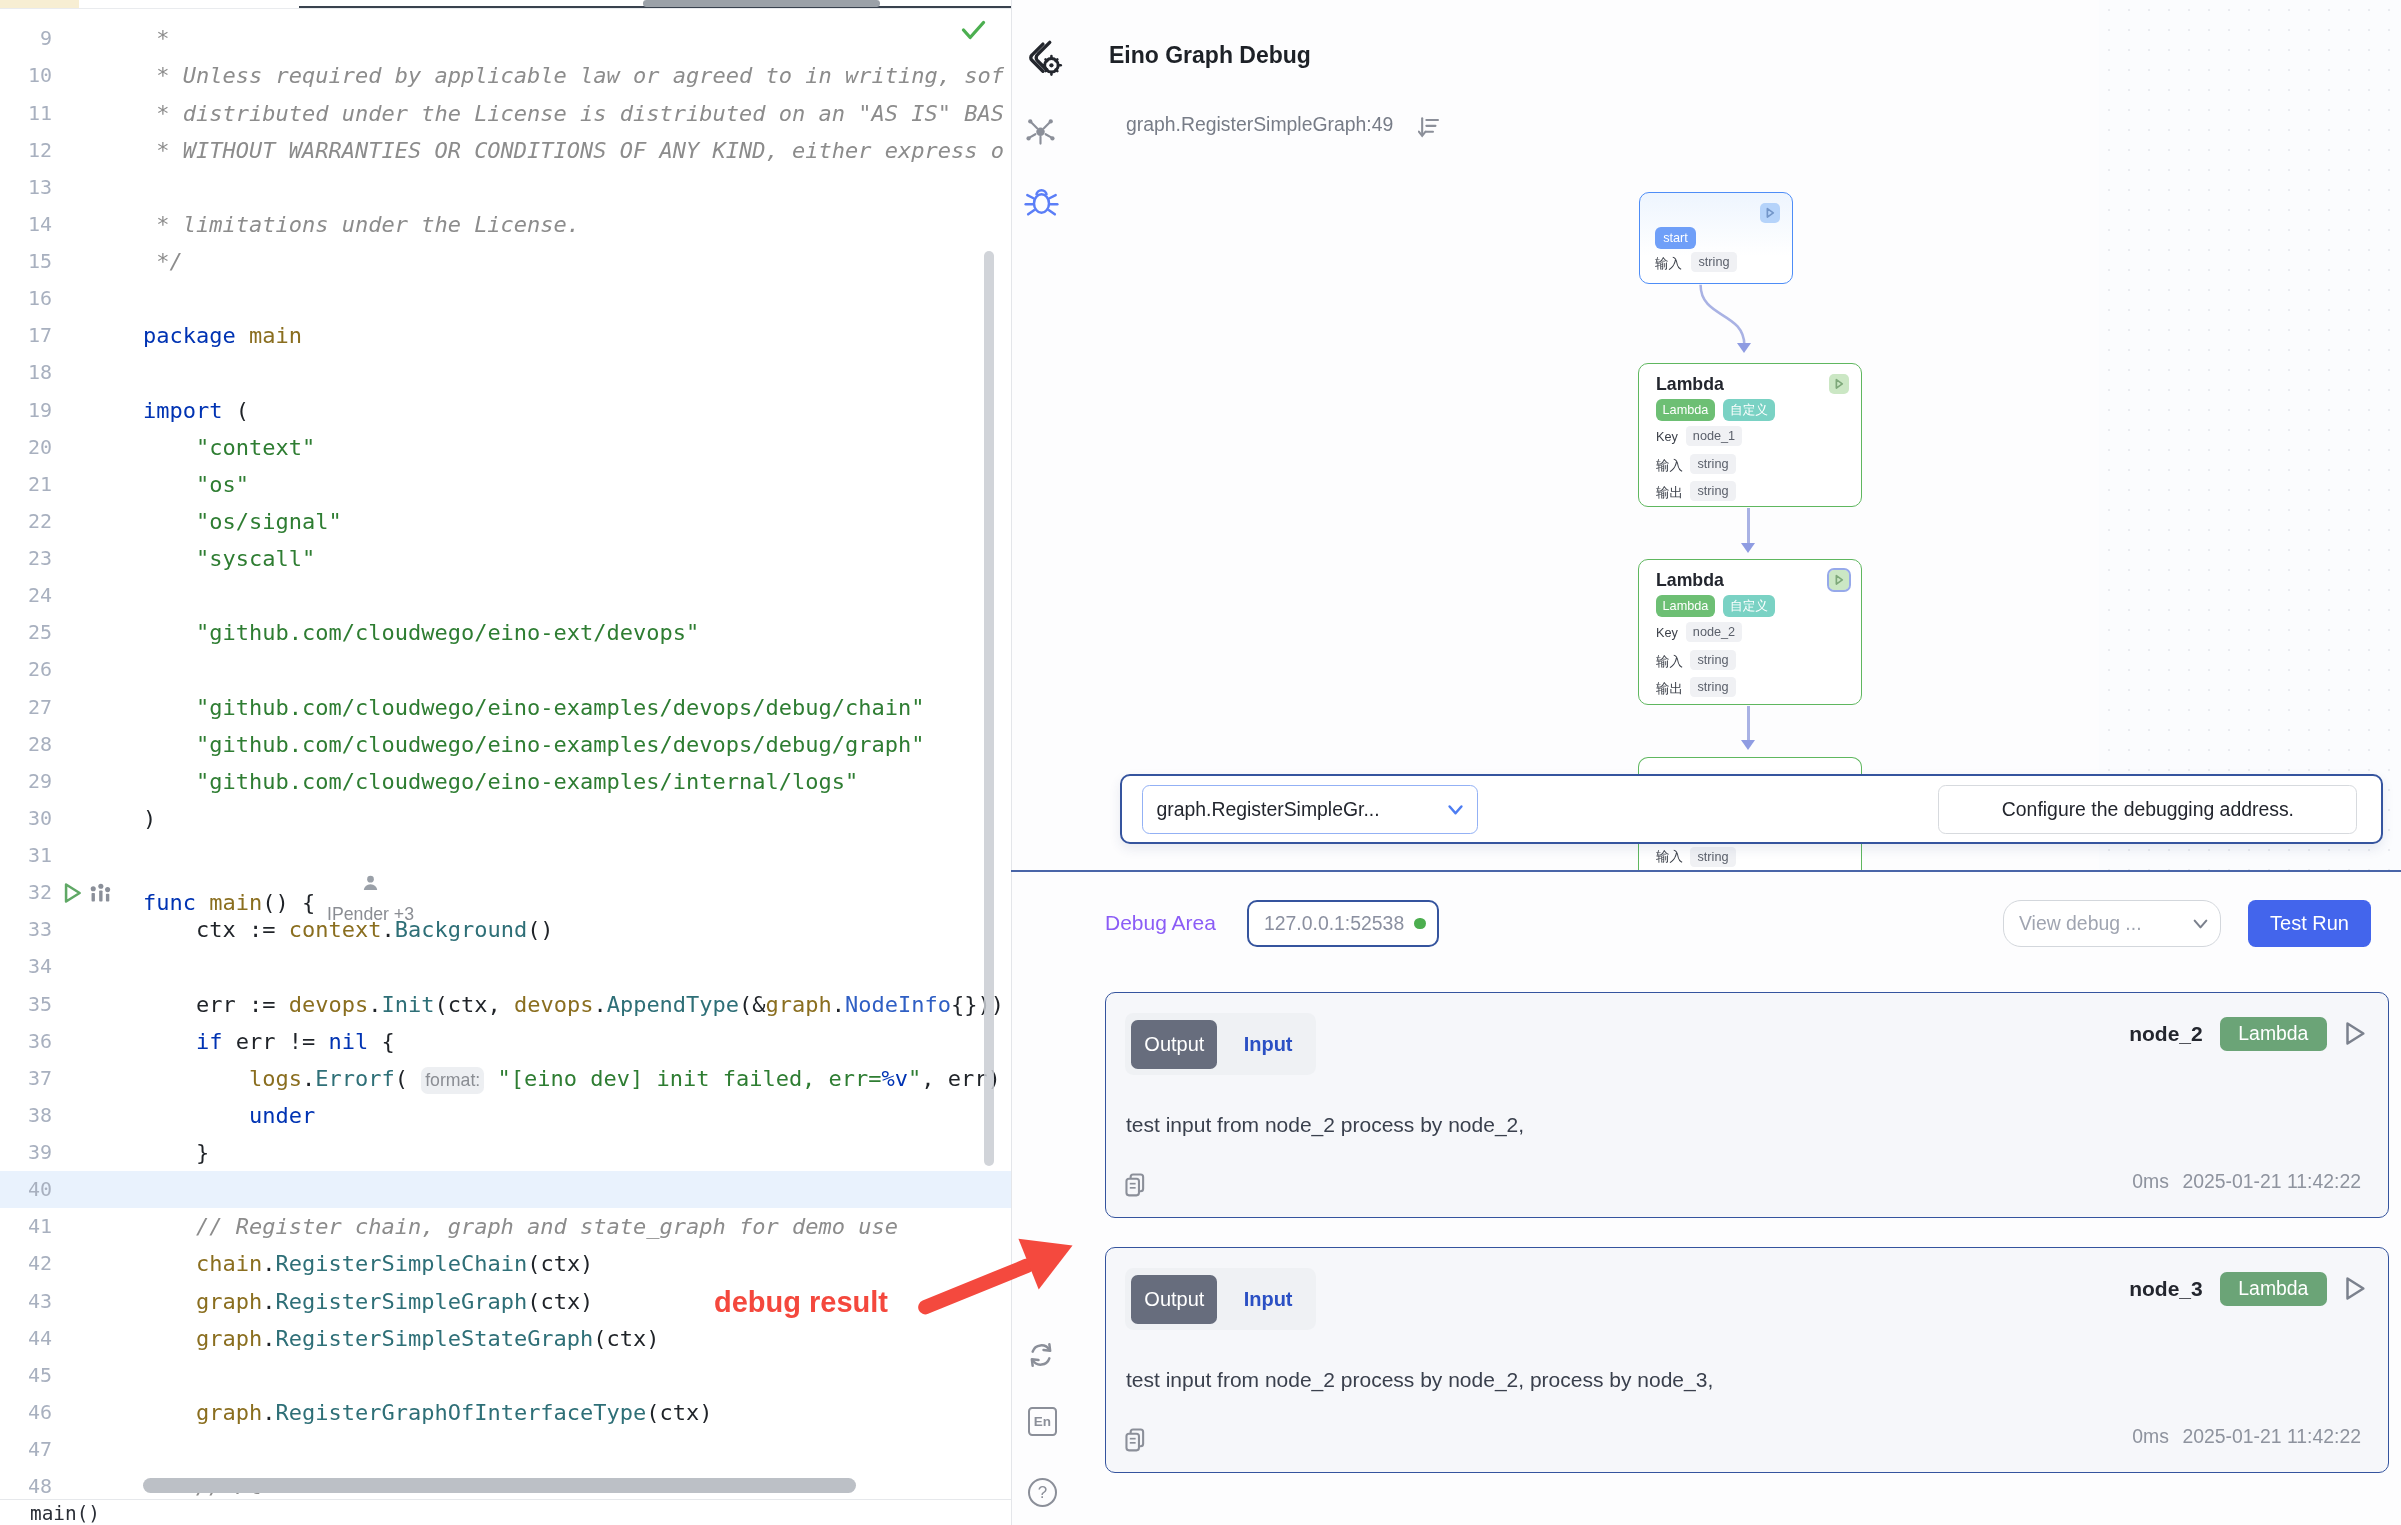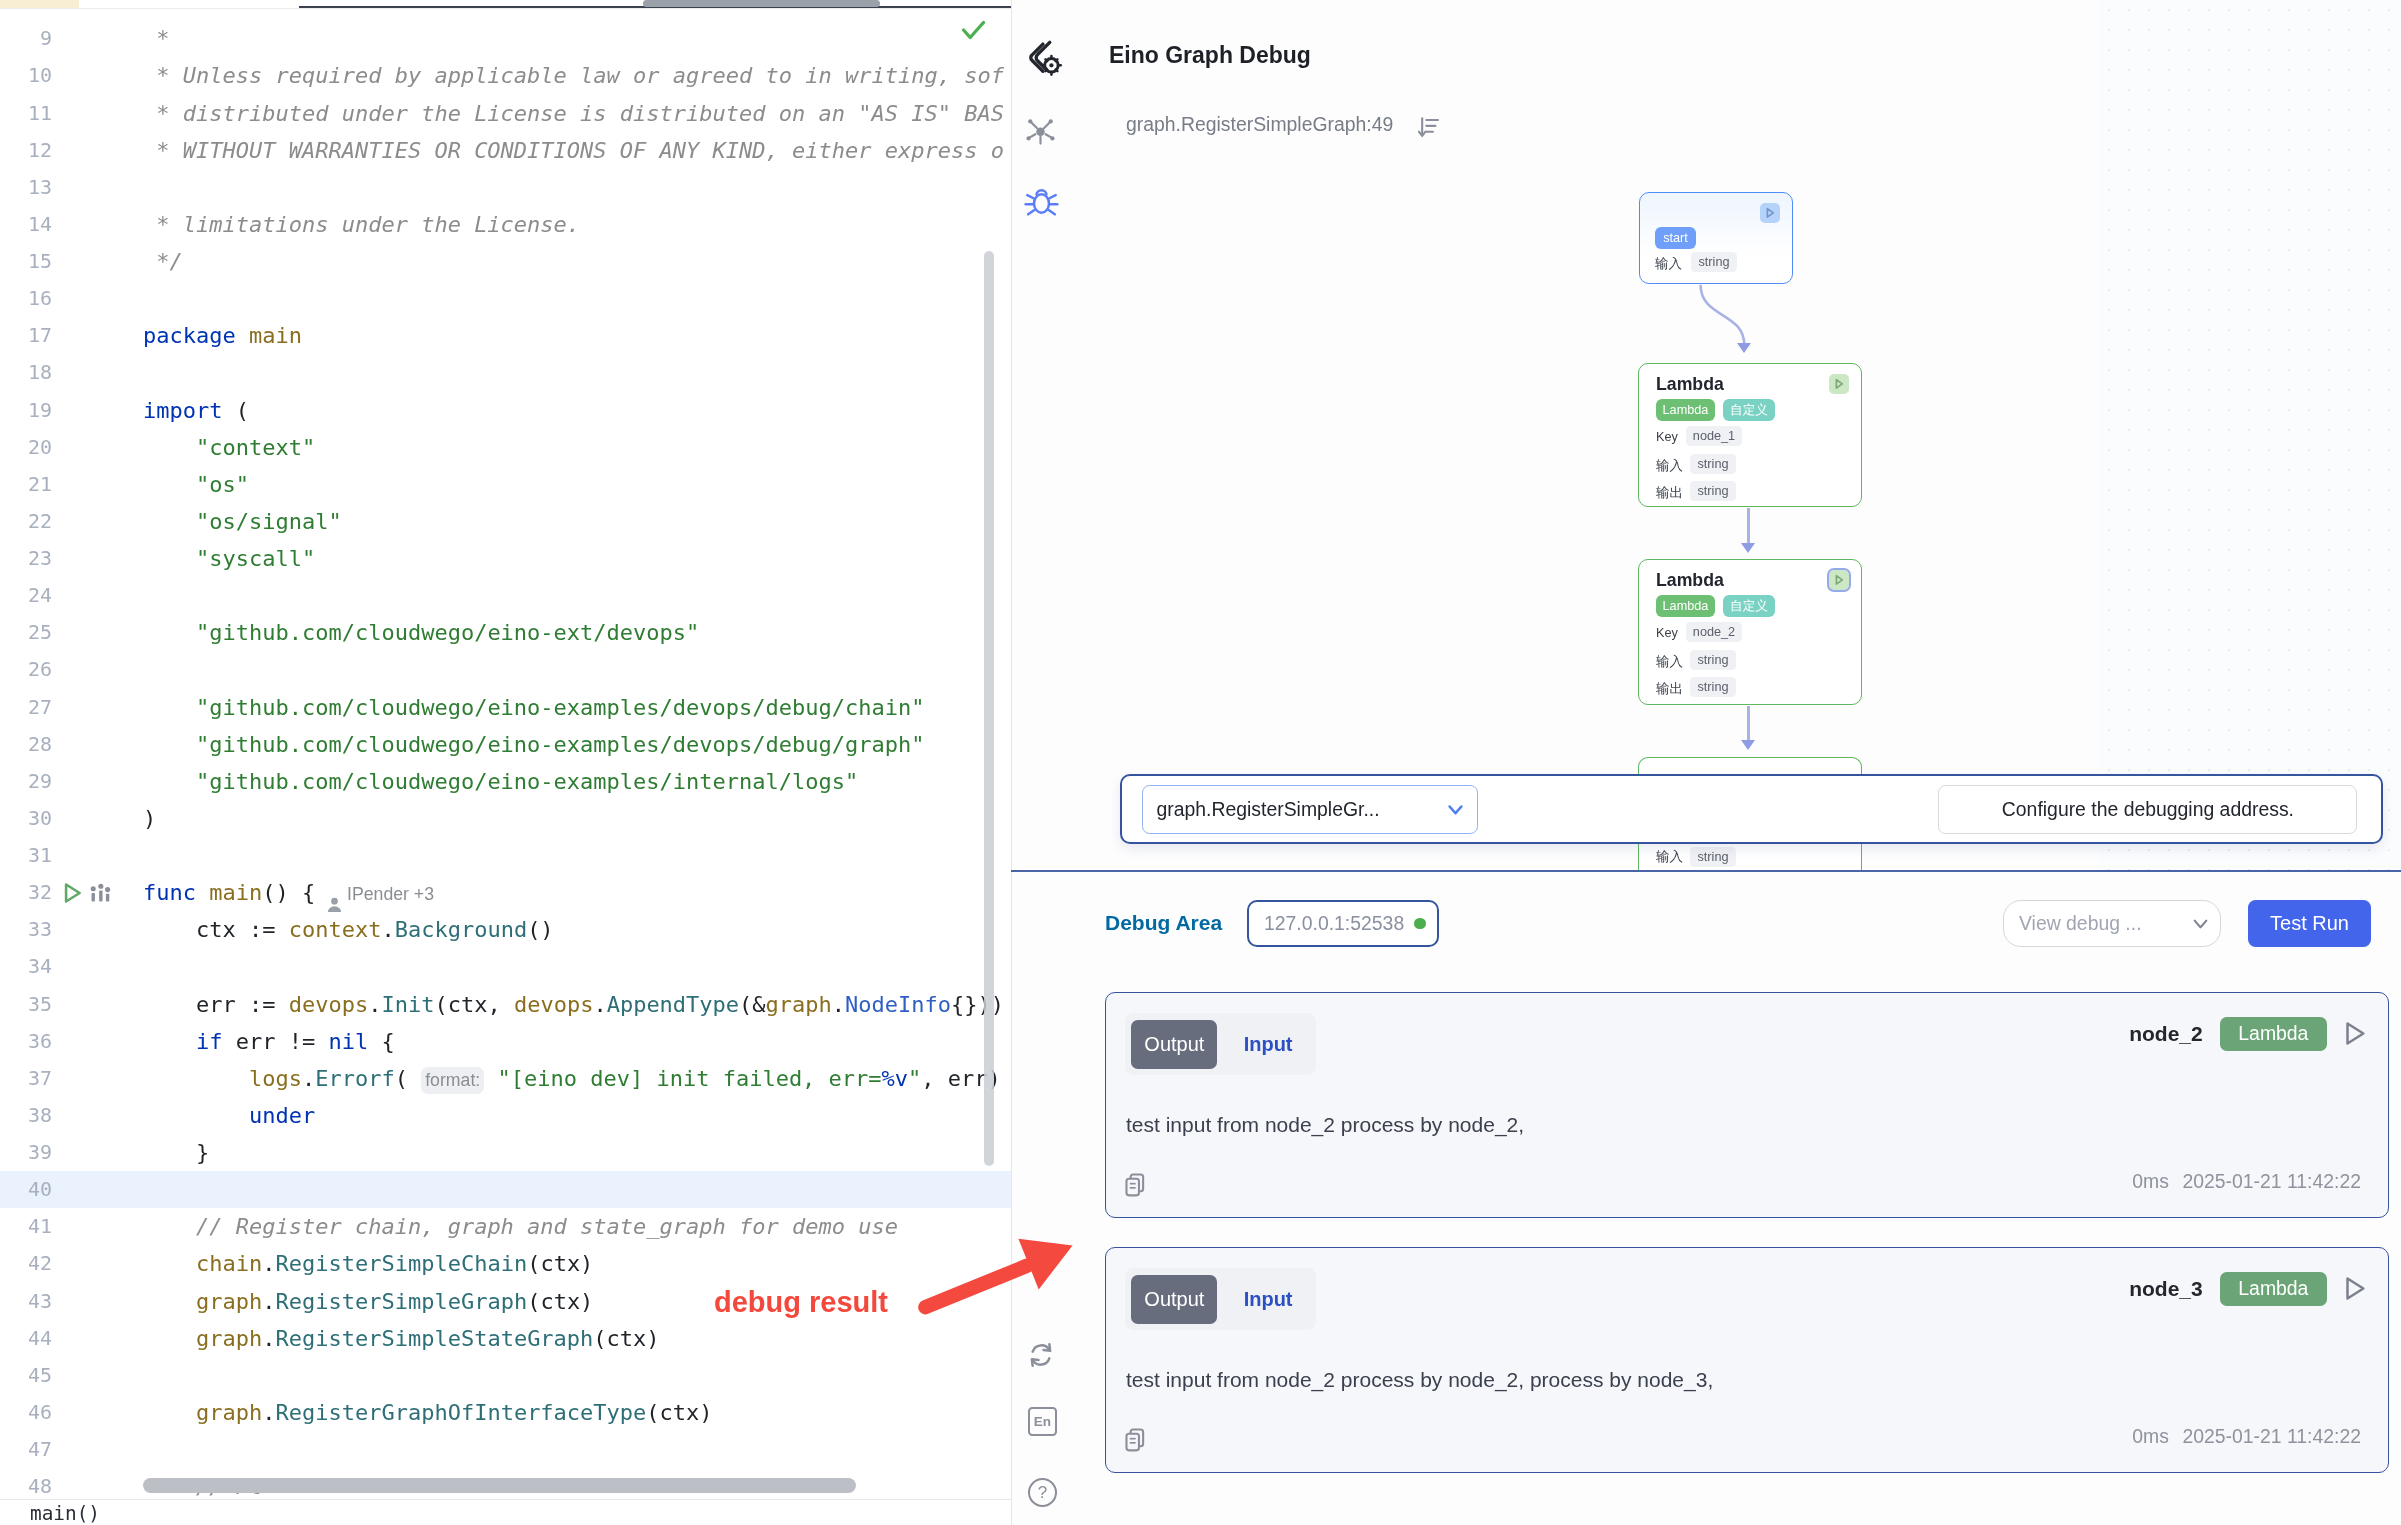--- a/index.html
+++ b/index.html
@@ -16,22 +16,22 @@
   .cm{color:#8c8c8c;font-style:italic}
   .kw{color:#0033b3}
   .pkg{color:#8a6e1f}
   .fn{color:#2e6f77}
   .cls{color:#2f5fc4}
   .str{color:#2e7d32}
   .fmt{color:#0033b3}
   .def{color:#1f2328}
   .chip{display:inline-block;background:#edeff2;border-radius:6.8px;color:#8a8d93;
         font-family:"Liberation Sans",sans-serif;font-size:17.7px;line-height:27px;padding:0 4px;vertical-align:middle;}
-  .inlay{display:inline-flex;align-items:flex-end;gap:5px;color:#8a8d93;
-         font-family:"Liberation Sans",sans-serif;font-size:17.7px;margin-left:11.8px;vertical-align:middle;}
+  .inlay{display:inline-flex;align-items:center;gap:5px;color:#8a8d93;
+         font-family:"Liberation Sans",sans-serif;font-size:17.7px;margin-left:11.8px;vertical-align:middle;flex-direction:column;}
   .gicon{position:absolute;top:7.6px;}
   #vscroll{position:absolute;left:984px;top:251px;width:10px;height:915px;background:#c9ccd2;border-radius:5px;opacity:.85;}
   #hscroll{position:absolute;left:143px;top:1478px;width:713px;height:15px;background:#bcc0c6;border-radius:7.6px;}
   #bottombar{position:absolute;left:0;top:1499px;width:1011px;height:27px;background:#fff;border-top:1.3px solid #e6e8eb;
              font-size:19.4px;color:#2a2e36;line-height:27px;padding-left:30px;box-sizing:border-box;font-family:"DejaVu Sans Mono",monospace;}
   .sliver-yellow{position:absolute;left:0;top:0;width:79px;height:8.4px;background:#f7eed3;}
   .sliver-line{position:absolute;left:299px;top:5.9px;width:727px;height:2.5px;background:#39424e;}
   .sliver-thumb{position:absolute;left:643px;top:0;width:237px;height:6.8px;background:#9ba1a8;border-radius:3.4px;}
   .sliver-border{position:absolute;left:0;top:8.4px;width:1011px;height:0.8px;background:#e9ebee;}
 
@@ -56,21 +56,21 @@
   #gtoolbar{position:absolute;left:1120px;top:774px;width:1263px;height:70px;background:#fff;border:2.1px solid #35549e;
             border-radius:10px;box-sizing:border-box;box-shadow:0 5px 11.8px rgba(40,60,120,.10);}
   #graphselect{position:absolute;left:20px;top:9.3px;width:336px;height:49px;border:1.7px solid #93b1f5;border-radius:7.6px;
                box-sizing:border-box;display:flex;align-items:center;padding:0 13.5px;gap:10px;background:#fff;}
   #graphselect span{font-size:19.4px;color:#23262e;flex:1;}
   #configbtn{position:absolute;right:23.6px;top:9.3px;width:419px;height:49px;border:1.3px solid #d7dade;border-radius:7.6px;
              box-sizing:border-box;display:flex;align-items:center;justify-content:center;font-size:19.4px;color:#23262e;background:#fff;}
   #sectiondivider{position:absolute;left:1011px;top:870px;width:1391px;height:1.7px;background:#35549e;opacity:.9;}
 
   
-  .dbglabel{position:absolute;left:1105px;top:911px;font-size:21px;color:#0369a1;font-weight:bold;}
+  .dbglabel{position:absolute;left:1105px;top:911px;font-size:21px;color:#8b5cf6;}
   #addrbadge{position:absolute;left:1247px;top:900px;width:192px;height:47px;border:2.1px solid #35549e;border-radius:10px;
              box-sizing:border-box;display:flex;align-items:center;padding:0 0 0 15px;gap:10px;background:#fff;}
   #addrbadge span{font-size:19.4px;color:#8b90a0;}
   .dot{width:11.8px;height:11.8px;border-radius:50%;background:#4cae4f;}
   #viewdebug{position:absolute;left:2003px;top:900px;width:218px;height:47px;border:1.3px solid #d3d7dc;border-radius:18px;
              box-sizing:border-box;display:flex;align-items:center;padding:0 11.8px 0 15px;background:#fff;}
   #viewdebug span{font-size:19.4px;color:#a0a5b1;flex:1;}
   #testrun{position:absolute;left:2248px;top:900px;width:123px;height:47px;background:#4365ec;border-radius:7.6px;
            display:flex;align-items:center;justify-content:center;color:#fff;font-size:20px;}
 

